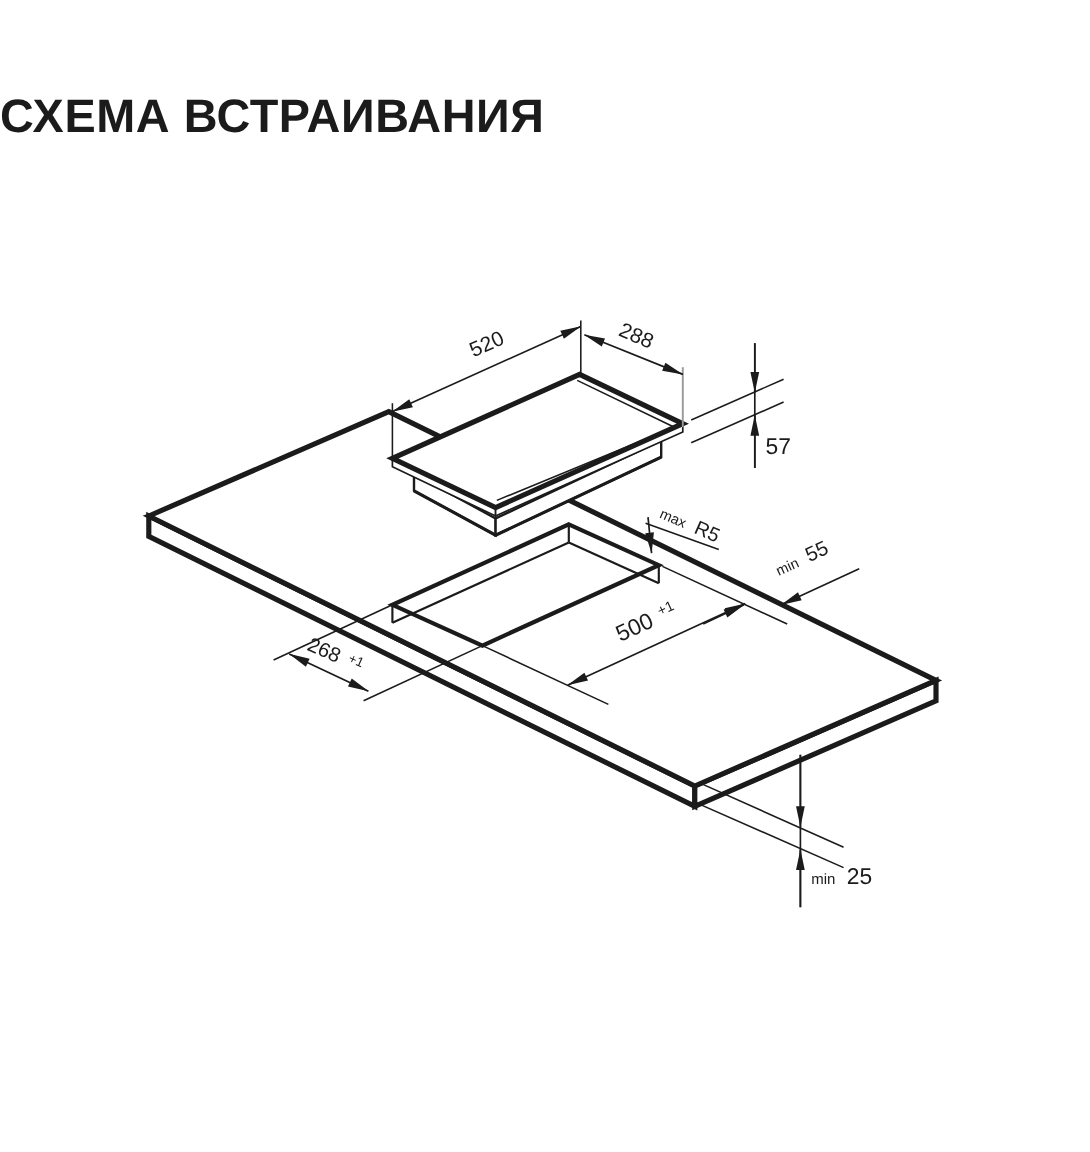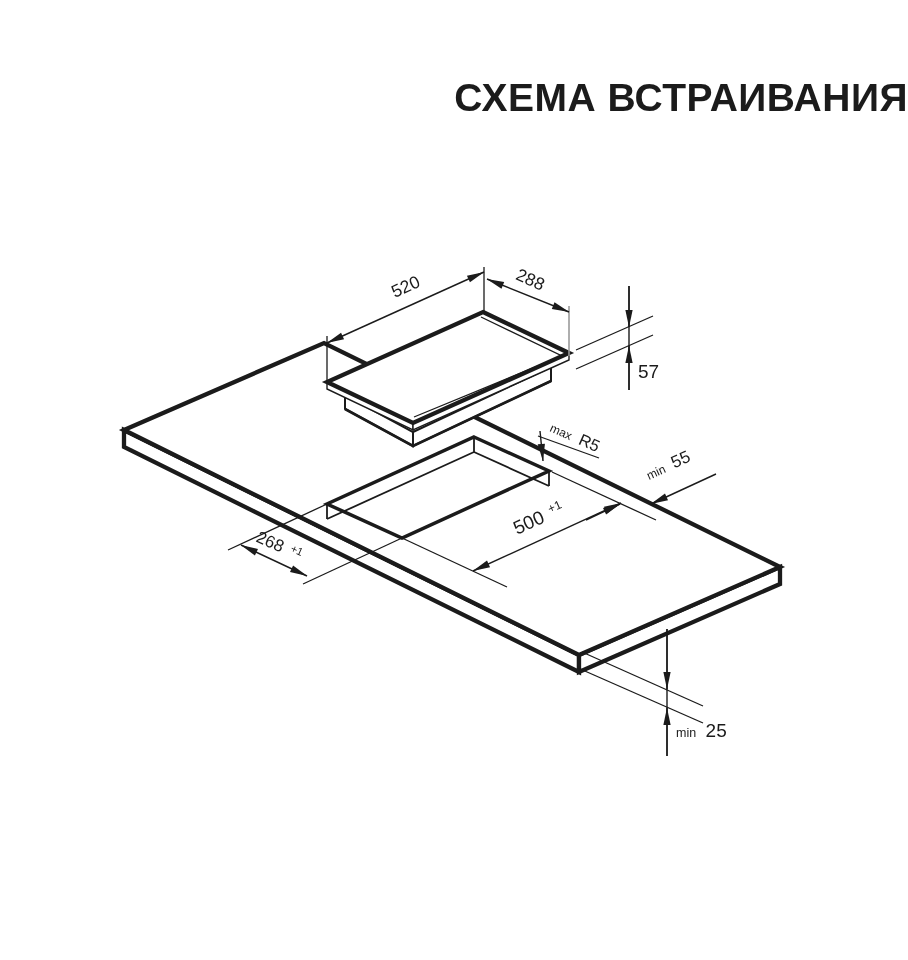--- a/index.html
+++ b/index.html
@@ -11,21 +11,21 @@
   .page{
     position:relative;
     width:908px;height:960px;
     background:var(--bg);
     margin:0 auto;
     overflow:hidden;
     font-family:"Liberation Sans",sans-serif;
   }
   .title{
     position:absolute;top:76px;left:0;right:0;
-    text-align:right;
+    text-align:left;
     font-family:"Liberation Sans",sans-serif;
     font-weight:800;
     font-size:39px;
     letter-spacing:.5px;
     color:var(--ink);
     white-space:nowrap;
   }
   svg.diagram{position:absolute;left:0;top:0;}
   .face{fill:#ffffff;stroke:var(--ink);stroke-width:4.3;stroke-linejoin:miter;}
   .cutface{fill:#ffffff;stroke:var(--ink);stroke-width:3.5;stroke-linejoin:miter;}

